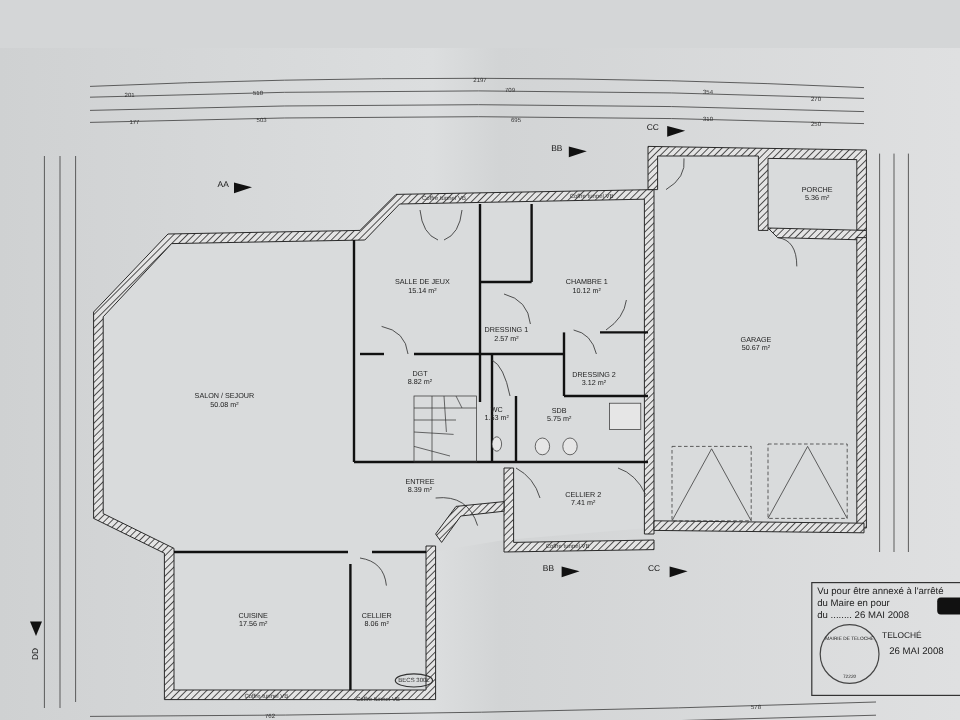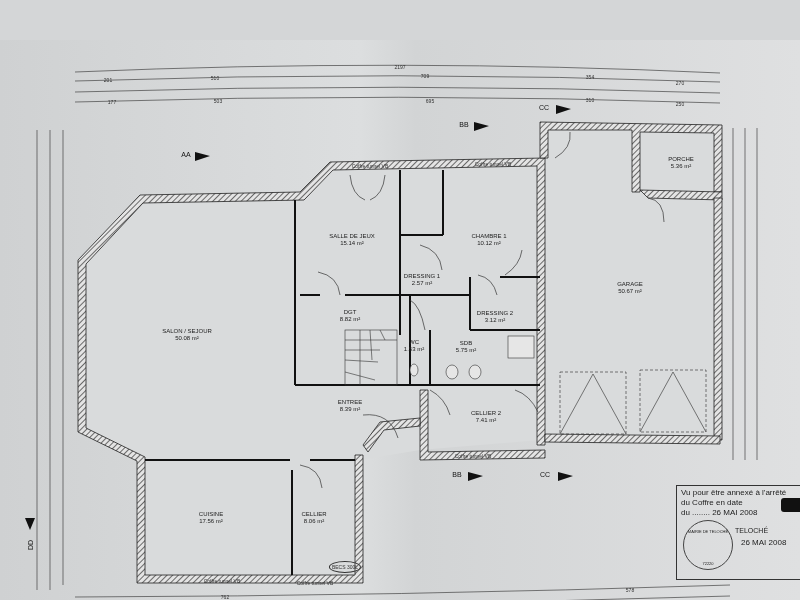--- a/index.html
+++ b/index.html
@@ -218,21 +218,21 @@
 <div class="dim" style="left:590px;top:60px;">310</div>
 <div class="dim" style="left:680px;top:64px;">250</div>
 
 <div class="dim" style="left:225px;top:557px;">762</div>
 <div class="dim" style="left:630px;top:550px;">578</div>
 <div class="dim" style="left:250px;top:580px;">754</div>
 <div class="dim" style="left:630px;top:573px;">600</div>
 
 <div class="stamp">
   <div>Vu pour être annexé à l'arrêté</div>
-  <div>du Coffre en date</div>
+  <div>du Maire en pour</div>
   <div><span>du ........</span> <span>26 MAI 2008</span></div>
   <div class="redact"></div>
   <div class="seal">
     <div style="margin-top:6px;">MAIRIE DE TELOCHÉ</div>
     <div style="margin-top:22px;">72220</div>
   </div>
   <div class="seal-town">TELOCHÉ</div>
   <div class="seal-date">26 MAI 2008</div>
 </div>
 </div>

